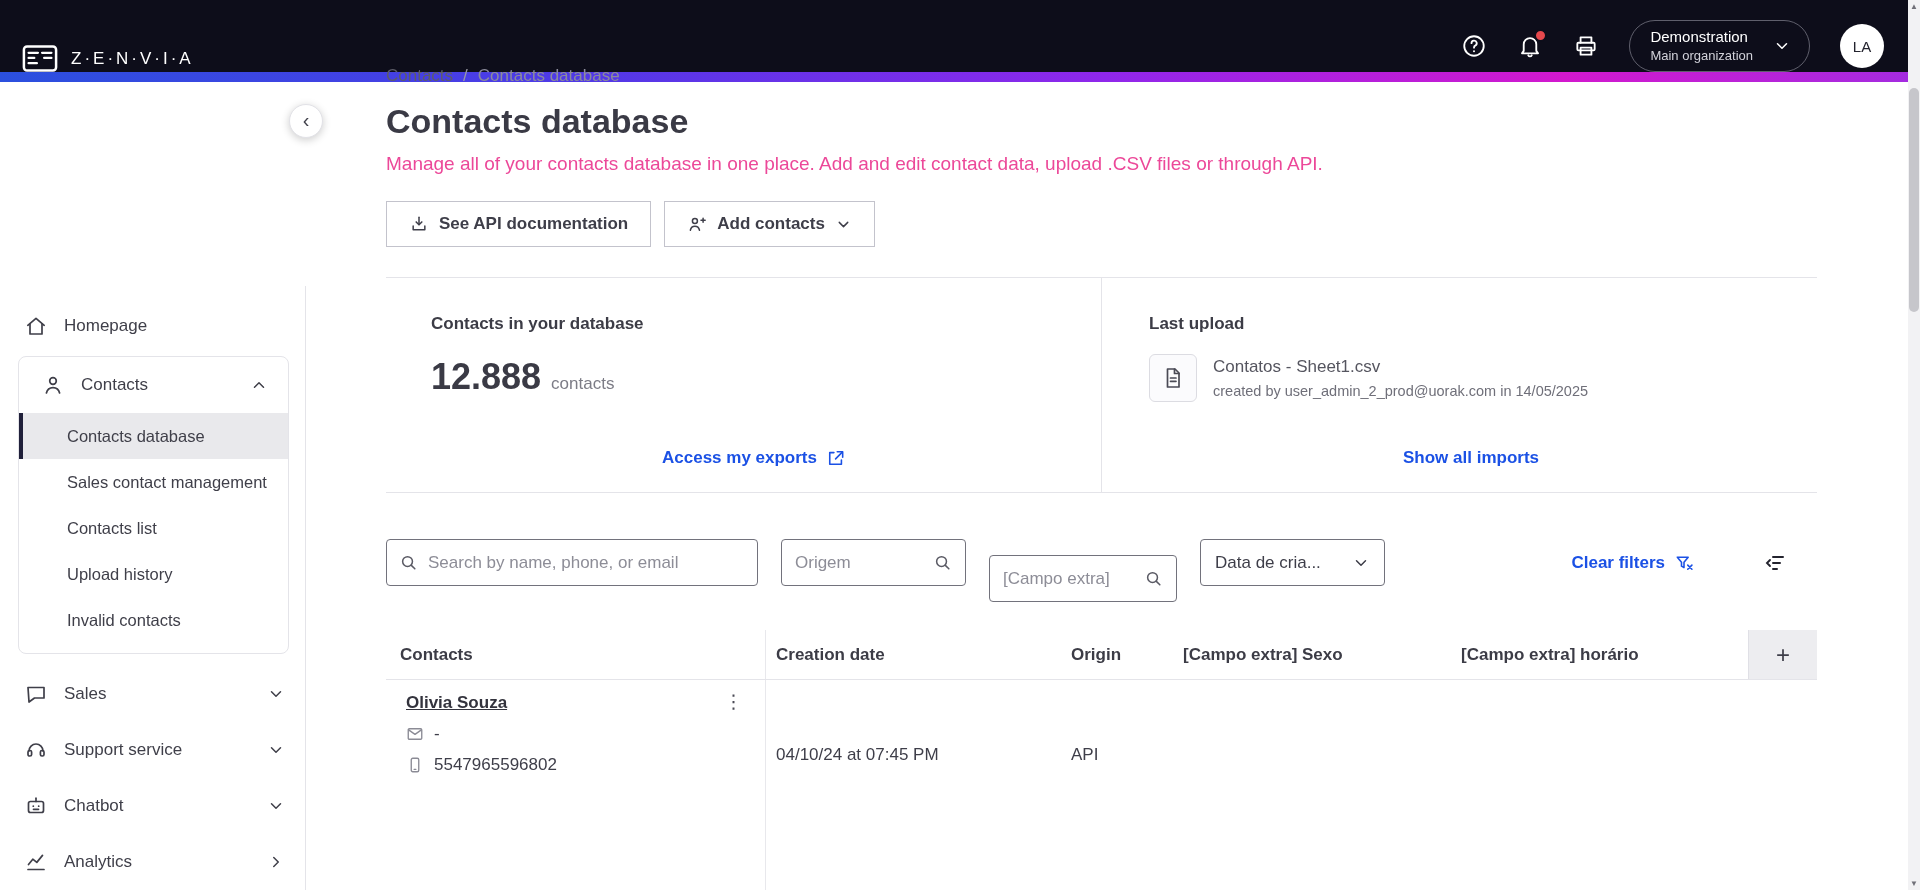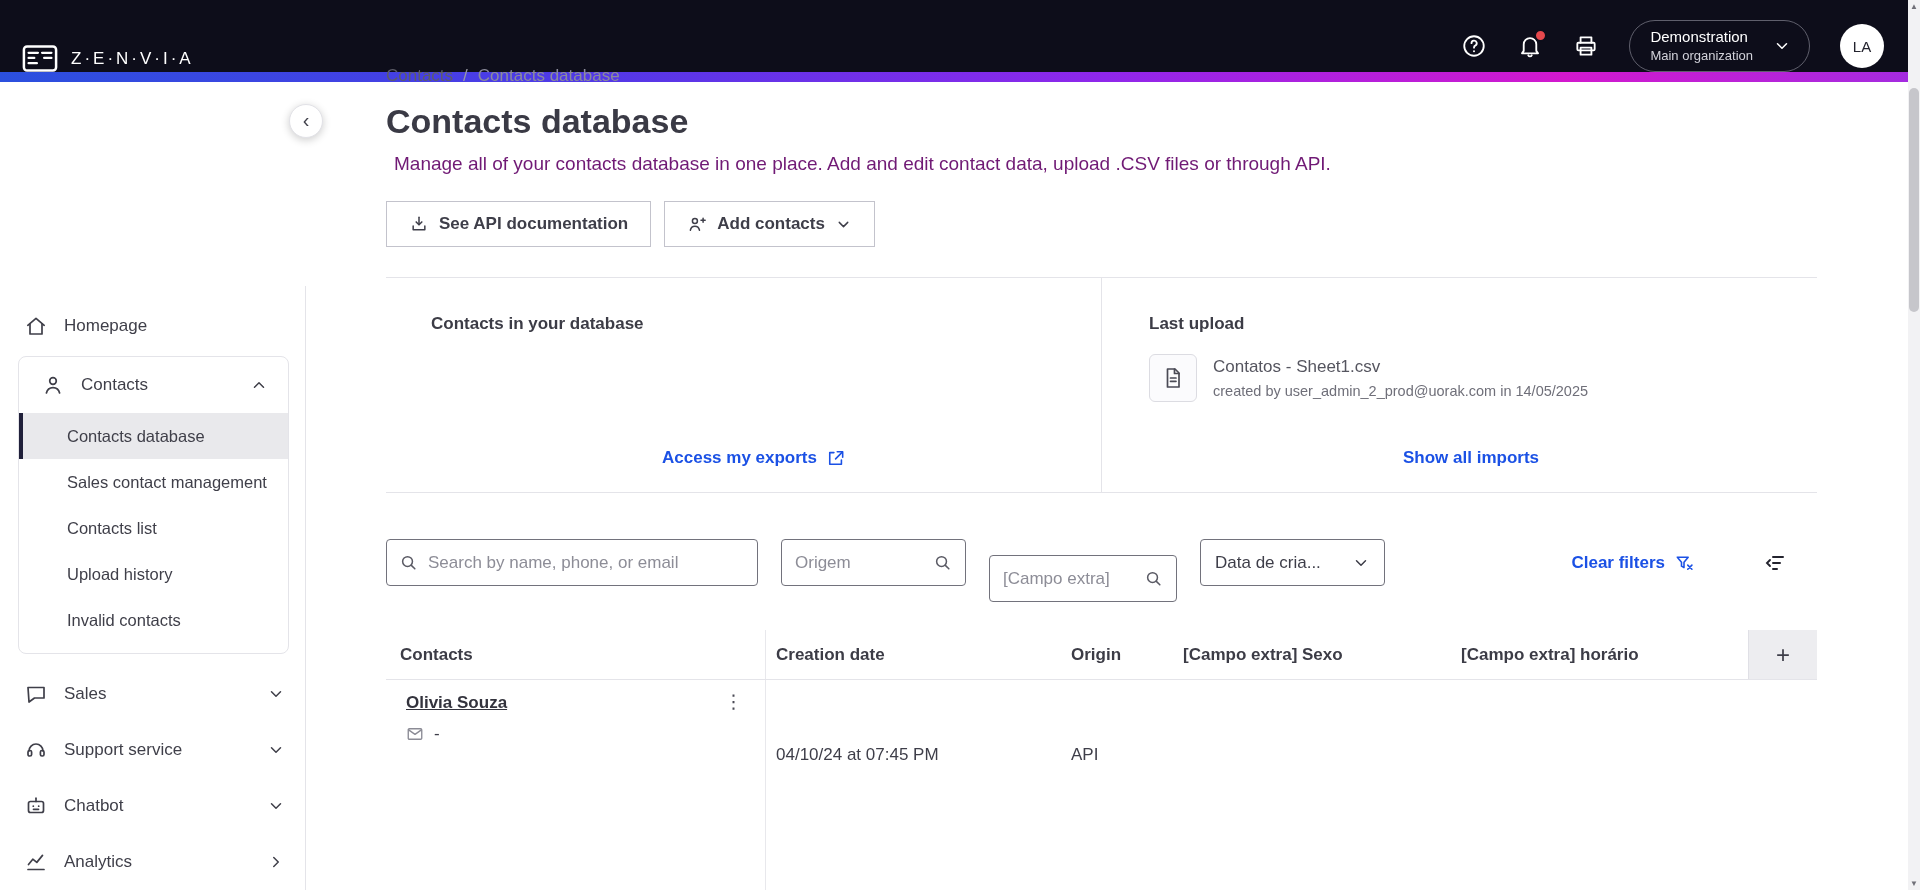--- a/index.html
+++ b/index.html
@@ -47,21 +47,21 @@
                   background:#fff; border:1px solid #e2e2e7; box-shadow:0 2px 8px rgba(0,0,0,.2);
                   color:#3f3f49; display:flex; align-items:center; justify-content:center;
                   font-size:20px; line-height:1; cursor:pointer; z-index:5; padding-bottom:2px; }
 
   
   .main { flex:1 1 auto; min-width:0; padding:52px 91px 0 80px; }
   .breadcrumb { display:flex; gap:10px; font-size:17px; color:#5d5d68; }
   .crumb-current { color:#8b8b9b; }
   .breadcrumb .sep { color:#9a9aa4; }
   .page-title { margin-top:16px; font-size:34px; font-weight:600; color:#3a3a45; }
-  .page-sub { margin-top:12px; font-size:19px; color:#701a75;margin-left:8px; }
+  .page-sub { margin-top:12px; font-size:19px; color:#ec4899; }
 
   .toolbar { margin-top:26px; display:flex; gap:13px; }
   .btn { display:flex; align-items:center; gap:10px; height:46px; padding:0 22px; background:#fff;
          border:1px solid #c3c3cc; border-radius:0; font-size:17px; font-weight:600; color:#3e3e49;
          cursor:pointer; font-family:inherit; }
 
   .stats { margin-top:30px; display:flex; border-top:1px solid #e4e4e9; border-bottom:1px solid #e4e4e9;
            min-height:216px; }
   .stat-left { width:715px; flex:0 0 auto; padding:36px 24px 24px 45px; display:flex; flex-direction:column; }
   .stat-right { flex:1 1 auto; border-left:1px solid #e4e4e9; padding:36px 24px 24px 47px;
@@ -326,20 +326,24 @@
             <svg width="17" height="17" viewBox="0 0 24 24" fill="none" stroke="currentColor" stroke-width="2" stroke-linecap="round" stroke-linejoin="round">
                 <path d="m6 9 6 6 6-6"></path>
               </svg>
           </span>
         </button>
       </div>
 
       <section class="stats">
         <div class="stat-left">
           <div class="card-title">Contacts in your database</div>
+          <div class="count-row">
+            <span class="count">12.888</span>
+            <span class="count-unit">contacts</span>
+          </div>
           <div class="card-link">
             <span>Access my exports</span>
             <span>
               <svg width="20" height="20" viewBox="0 0 24 24" fill="none" stroke="currentColor" stroke-width="1.9" stroke-linecap="round" stroke-linejoin="round">
                 <path d="M9.5 5.5H4.5v14h14v-5"></path>
                   <path d="M13.5 4.5H20V11"></path>
                   <path d="m19.5 5-8 8"></path>
               </svg>
             </span>
           </div>
@@ -440,20 +444,29 @@
             <span class="kebab">⋮</span>
             <div class="contact-line">
               <span class="muted-icon">
                 <svg width="18" height="18" viewBox="0 0 24 24" fill="none" stroke="currentColor" stroke-width="1.8" stroke-linecap="round" stroke-linejoin="round">
                   <rect x="3" y="5" width="18" height="14" rx="1.5"></rect>
                     <path d="m3.5 6.5 8.5 6 8.5-6"></path>
                 </svg>
               </span>
               <span>-</span>
             </div>
+            <div class="contact-line">
+              <span class="muted-icon">
+                <svg width="18" height="18" viewBox="0 0 24 24" fill="none" stroke="currentColor" stroke-width="1.8" stroke-linecap="round" stroke-linejoin="round">
+                  <rect x="7" y="3" width="10" height="18" rx="2"></rect>
+                    <path d="M10.8 17.8h2.4"></path>
+                </svg>
+              </span>
+              <span>5547965596802</span>
+            </div>
           </div>
           <div class="cell cell-date w-date">04/10/24 at 07:45 PM</div>
           <div class="cell cell-origin w-origin">API</div>
           <div class="cell w-sexo"></div>
           <div class="cell w-horario"></div>
         </div>
       </section>
 
     </main>
   </div>

